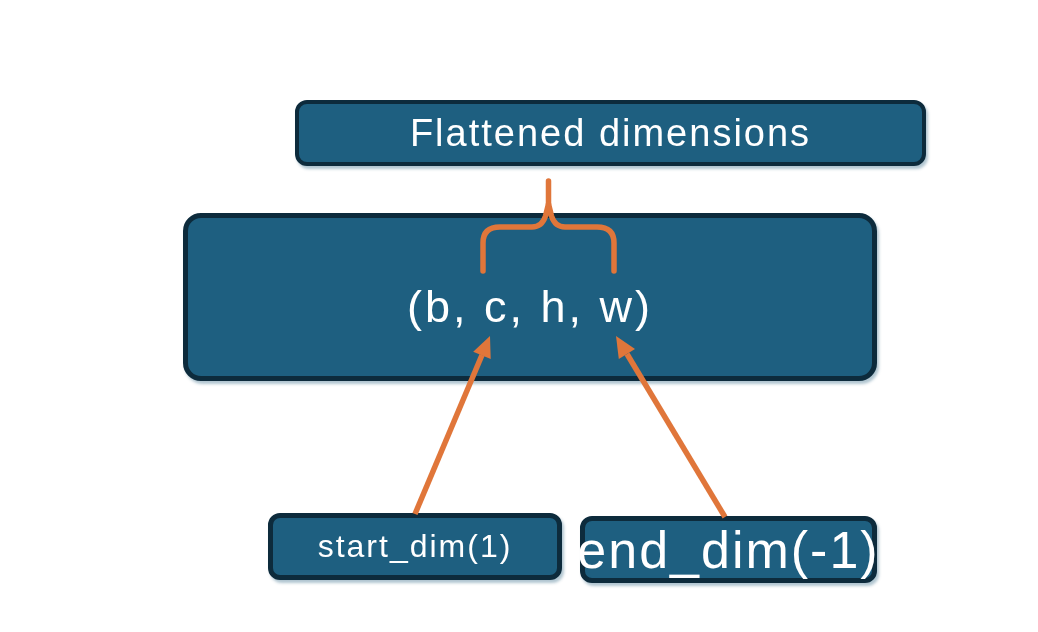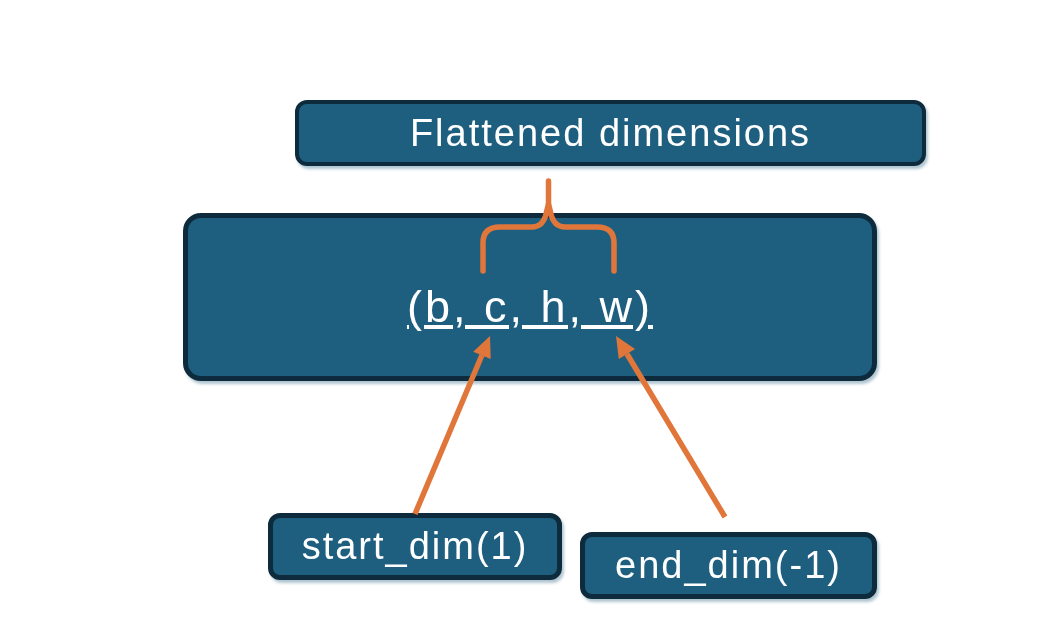--- a/index.html
+++ b/index.html
@@ -36,34 +36,32 @@
     font-size: 38px;
     letter-spacing: 2px;
   }
   .node-tensor {
     left: 183px; top: 213px;
     width: 694px; height: 168px;
     border-radius: 18px;
     font-size: 45px;
     letter-spacing: 3px;
     padding-top: 20px;
-    text-decoration: underline;
   }
   .node-start {
     left: 268px; top: 513px;
     width: 294px; height: 67px;
-    font-size: 38px;
+    font-size: 32px;
     letter-spacing: 2px;
   }
   .node-end {
     left: 580px; top: 516px;
     width: 297px; height: 67px;
-    font-size: 38px;
+    font-size: 52px;
     letter-spacing: 2px;
-    margin-top: 16px;
   }
   .overlay {
     position: absolute;
     left: 0; top: 0;
     width: 1038px; height: 632px;
     z-index: 2;
     pointer-events: none;
   }
 </style>
 </head>

